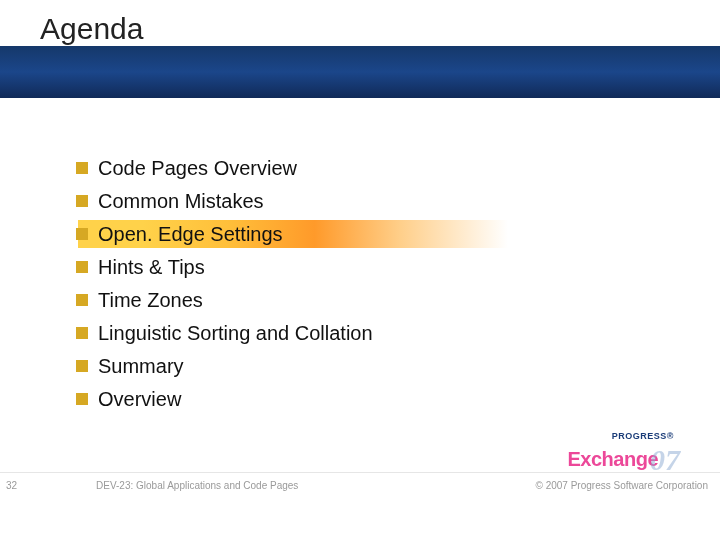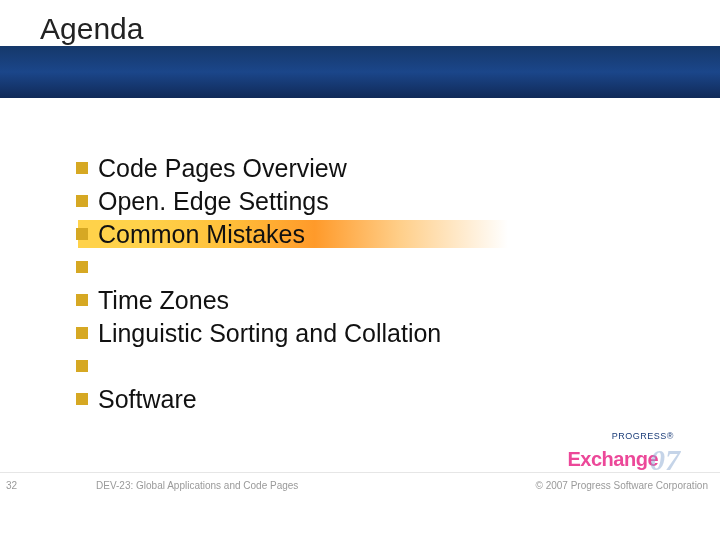--- a/index.html
+++ b/index.html
@@ -51,21 +51,21 @@
     height: 32px;
     margin-bottom: 1px;
   }
   .bullet {
     width: 12px; height: 12px;
     background: #d6a823;
     margin-right: 10px;
     flex: 0 0 12px;
   }
   .item-label {
-    font-size: 25px;
+    font-size: 20px;
     color: #111;
   }
 
   
   .footer-bar {
     position: absolute;
     left: 0; bottom: 28px;
     width: 720px; height: 1px;
     background: #e6e6e6;
   }
@@ -93,21 +93,21 @@
   
   .logo {
     position: absolute;
     right: 40px;
     bottom: 30px;
     text-align: right;
     line-height: 1;
   }
   .logo-progress {
     font-size: 9px;
-    font-weight: 400;
+    font-weight: 700;
     letter-spacing: 0.5px;
     color: #1a3c78;
     text-align: right;
     padding-right: 6px;
   }
   .logo-main {
     display: flex;
     align-items: baseline;
     justify-content: flex-end;
   }
@@ -138,43 +138,45 @@
 
   <div class="highlight" id="highlight" style="top: 220px;"></div>
 
   <div class="list" id="list">
       <div class="item">
         <div class="bullet"></div>
         <div class="item-label">Code Pages Overview</div>
       </div>
       <div class="item">
         <div class="bullet"></div>
+        <div class="item-label">Common Mistakes</div>
+      </div>
+      <div class="item">
+        <div class="bullet"></div>
         <div class="item-label">Open. Edge Settings</div>
       </div>
       <div class="item">
         <div class="bullet"></div>
-        <div class="item-label">Common Mistakes</div>
-      </div>
-      <div class="item">
-        <div class="bullet"></div>
+        <div class="item-label">Hints &amp; Tips</div>
       </div>
       <div class="item">
         <div class="bullet"></div>
         <div class="item-label">Time Zones</div>
       </div>
       <div class="item">
         <div class="bullet"></div>
         <div class="item-label">Linguistic Sorting and Collation</div>
       </div>
       <div class="item">
         <div class="bullet"></div>
+        <div class="item-label">Summary</div>
       </div>
       <div class="item">
         <div class="bullet"></div>
-        <div class="item-label">Software</div>
+        <div class="item-label">Overview</div>
       </div>
     </div>
 
   <div class="logo">
     <div class="logo-progress">PROGRESS®</div>
     <div class="logo-main">
       <span class="logo-exchange">Exchange</span>
       <span class="logo-07">07</span>
     </div>
   </div>

